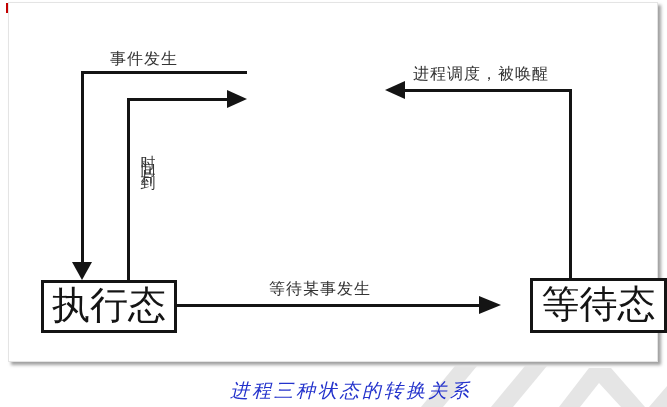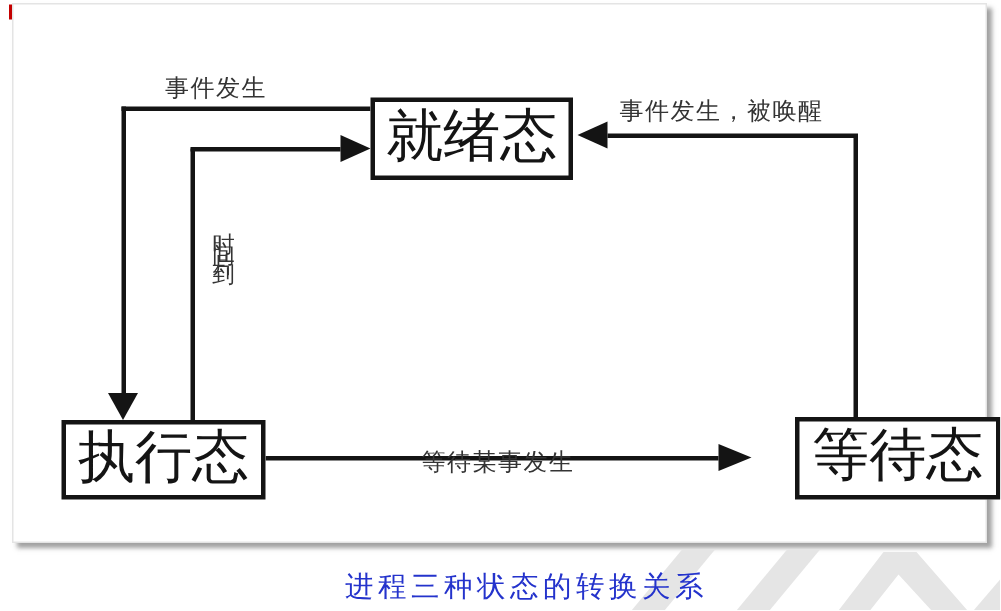--- a/index.html
+++ b/index.html
@@ -56,33 +56,33 @@
   .e4-h{left:168px;top:301px;width:302px;height:3px;}
   .e4-a{position:absolute;left:470px;top:293px;width:0;height:0;
         border-top:9px solid transparent;border-bottom:9px solid transparent;
         border-left:22px solid #141414;z-index:2;}
   .edge-label{
     position:absolute;color:#343434;font-size:16px;
     white-space:nowrap;z-index:3;letter-spacing:1px;
   }
   .lbl-schedule{left:101px;top:46px;}
   .lbl-wakeup  {left:404px;top:61px;}
-  .lbl-wait    {left:272px;top:276px;margin-top:19px;}
+  .lbl-wait    {left:260px;top:276px;}
   .lbl-timeslice{
     left:129px;top:140px;
     writing-mode:vertical-rl;text-orientation:upright;
     letter-spacing:7px;font-size:15px;
   }
   .watermark{
     position:absolute;left:413px;top:366px;width:254px;height:41px;z-index:0;
   }
   .caption{
     position:absolute;left:230px;top:378px;
     color:#2433cc;font-size:19px;letter-spacing:3px;
-    white-space:nowrap;z-index:4;
+    white-space:nowrap;z-index:4;font-style:italic;
   }
 </style>
 </head>
 <body>
 
 <div class="page">
 
   <div class="red-marker"></div>
 
   <div class="panel">
@@ -93,27 +93,26 @@
     <div class="edge-label lbl-schedule">事件发生</div>
 
     <div class="seg e2-v"></div>
     <div class="seg e2-h"></div>
     <div class="e2-a"></div>
     <div class="edge-label lbl-timeslice">时间片到</div>
 
     <div class="seg e3-v"></div>
     <div class="seg e3-h"></div>
     <div class="e3-a"></div>
-    <div class="edge-label lbl-wakeup">事件发生，被唤醒</div>
+    <div class="edge-label lbl-wakeup">进程调度，被唤醒</div>
 
     <div class="seg e4-h"></div>
     <div class="e4-a"></div>
     <div class="edge-label lbl-wait">等待某事发生</div>
 
-    <div class="state-box box-ready">就绪态</div>
     <div class="state-box box-running">执行态</div>
     <div class="state-box box-waiting">等待态</div>
 
   </div>
 
   <svg class="watermark" viewBox="0 0 254 41" xmlns="http://www.w3.org/2000/svg" aria-hidden="true">
     <polygon points="8,41 42,0 64,0 30,41" fill="#e5e5e5"></polygon>
     <polygon points="78,41 112,0 134,0 100,41" fill="#e5e5e5"></polygon>
     <path d="M146,41 L176,2 L198,2 L232,41 L208,41 L186,17 L167,41 Z" fill="#e5e5e5"></path>
     <polygon points="236,41 254,20 254,41" fill="#e5e5e5"></polygon>

